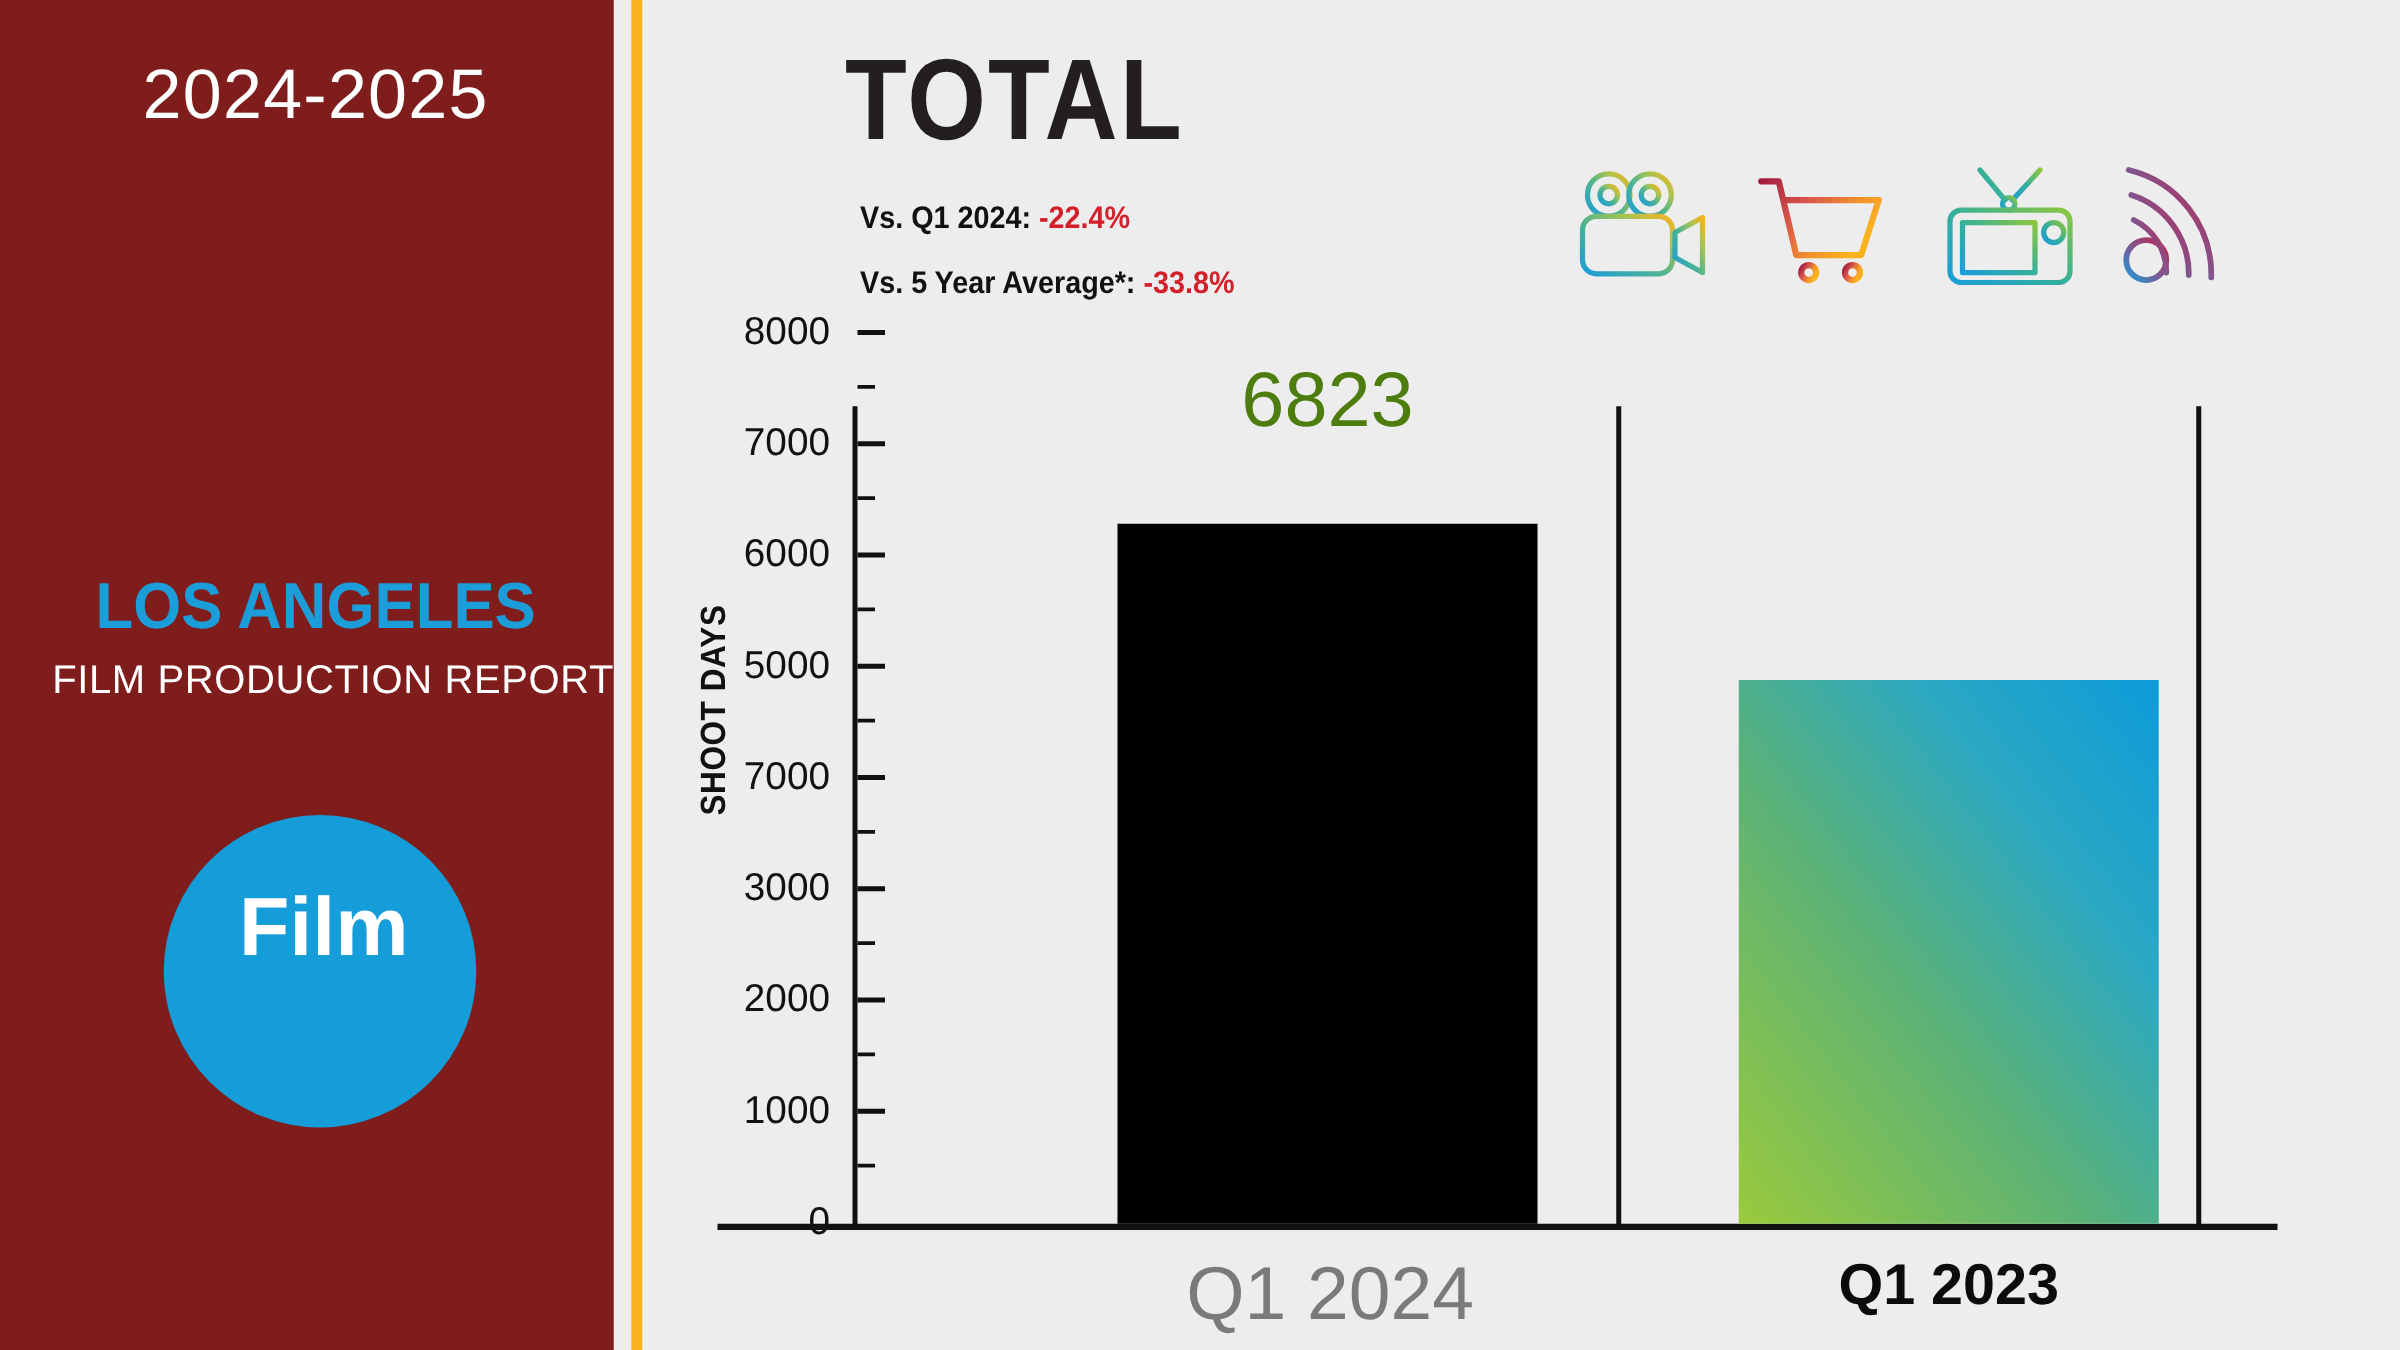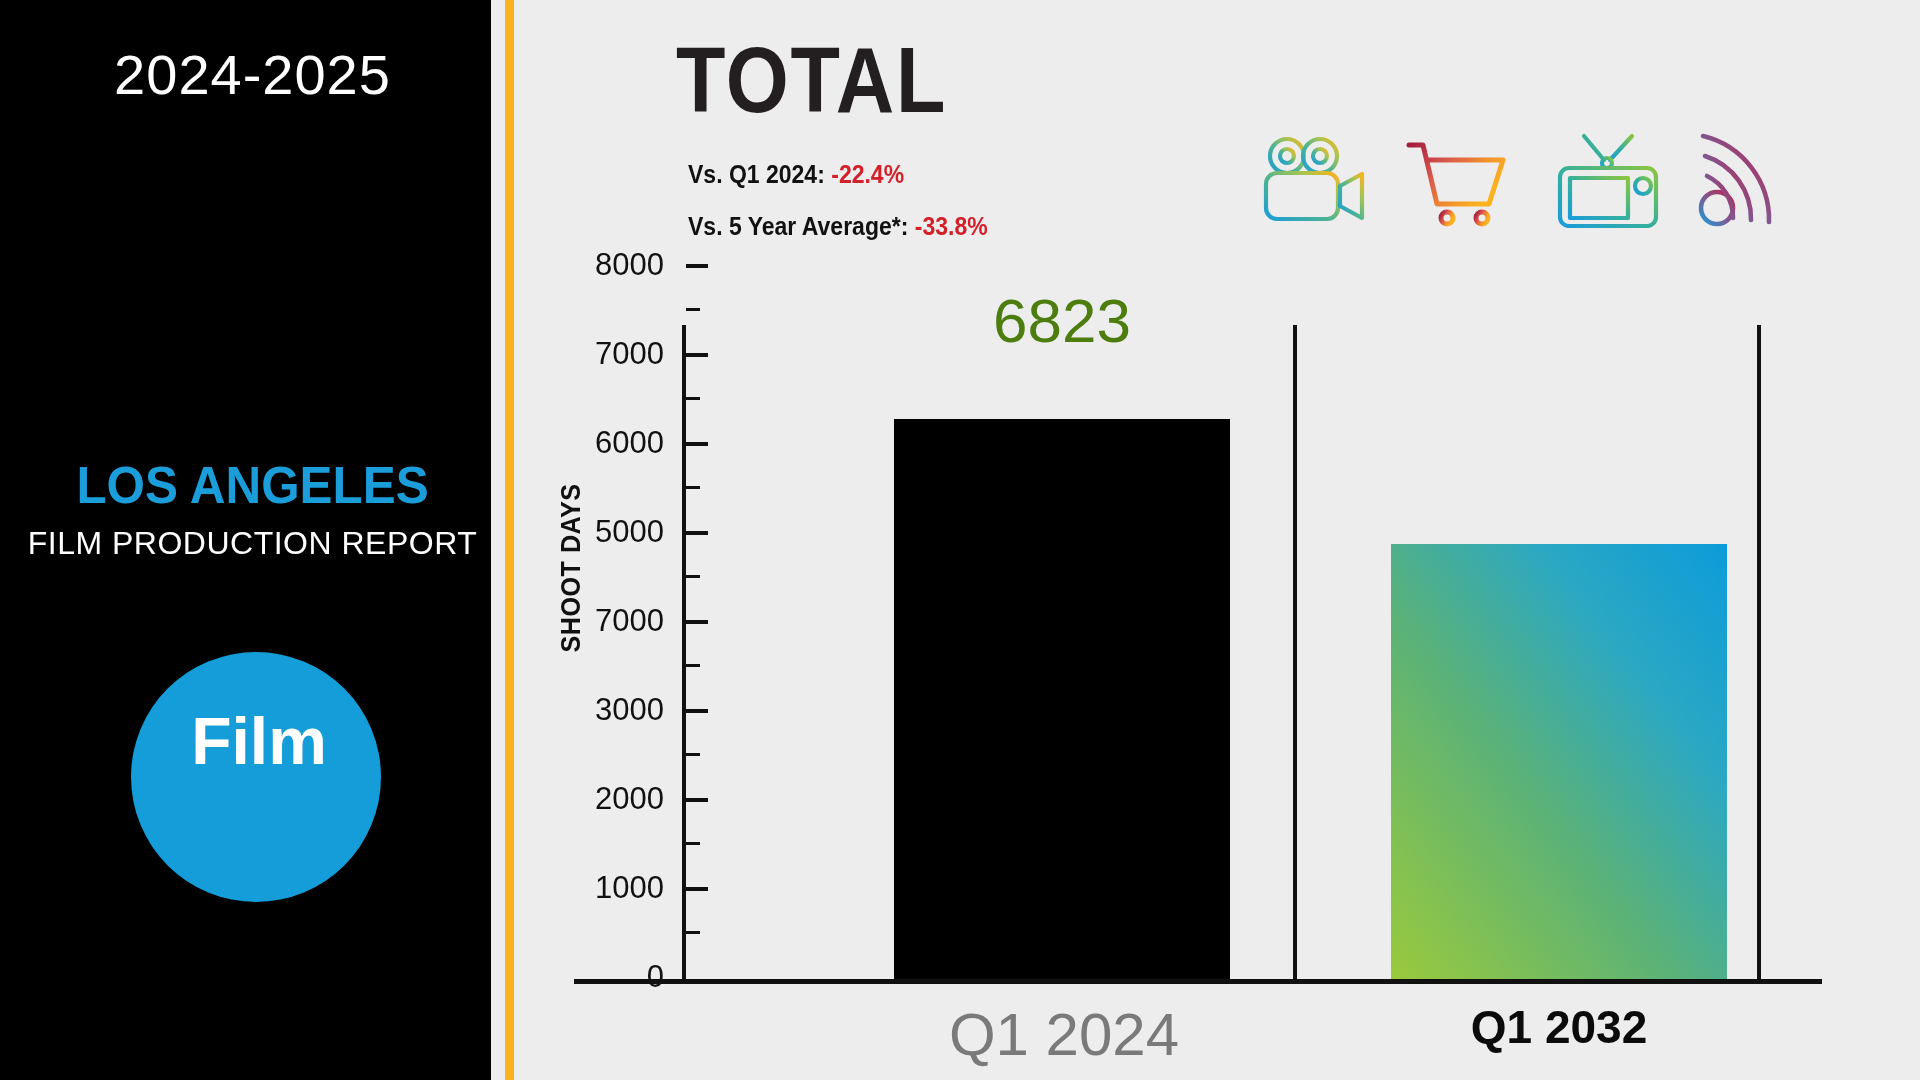--- a/index.html
+++ b/index.html
@@ -7,21 +7,21 @@
     width:1920px;height:1080px;
     background:#ededed;
     font-family:"Liberation Sans", sans-serif;
     overflow:hidden;
   }
   .page{position:relative;width:1920px;height:1080px;background:#ededed;}
 
   
   .left-panel{
     position:absolute;left:0;top:0;width:491px;height:1080px;
-    background:#000000;
+    background:#7f1d1d;
   }
   .divider-bar{
     position:absolute;left:505px;top:0;width:9px;height:1080px;
     background:#fbb21f;
   }
   .year-range{
     position:absolute;top:42px;left:0;width:505px;
     text-align:center;color:#ffffff;
     font-family:"Liberation Sans", sans-serif;
     font-size:56px;letter-spacing:1px;font-weight:400;
@@ -36,21 +36,21 @@
     position:absolute;top:455px;left:0;width:505px;
     text-align:center;color:#1b9dd9;
     font-family:"Liberation Sans", sans-serif;
     font-weight:bold;font-size:52px;letter-spacing:0px;
     transform:scaleX(0.95);
   }
   .report-line{
     position:absolute;top:525px;left:0;width:505px;
     text-align:center;color:#ffffff;
     font-family:"Liberation Sans", sans-serif;
-    font-weight:400;font-size:32px;letter-spacing:0.5px;
+    font-weight:400;font-size:32px;letter-spacing:0.5px;padding-left:14px;
   }
   .logo-circle{
     position:absolute;left:131px;top:652px;width:250px;height:250px;
     border-radius:50%;background:#149dd8;
   }
   .logo-film{
     position:absolute;left:0;top:56px;width:250px;
     text-align:center;color:#fff;
     font-family:"Liberation Sans", sans-serif;
     font-weight:bold;font-size:66px;line-height:66px;
@@ -291,16 +291,16 @@
 
     <div class="sep-line sep-mid"></div>
     <div class="sep-line sep-right"></div>
 
     <div class="bar bar-2024"></div>
     <div class="bar bar-2025"></div>
 
     <div class="bar-value val-2024">6823</div>
 
     <div class="bar-label lbl-2024">Q1 2024</div>
-    <div class="bar-label lbl-2025">Q1 2032</div>
+    <div class="bar-label lbl-2025">Q1 2023</div>
   </div>
 
 </div>
 
 </body></html>

